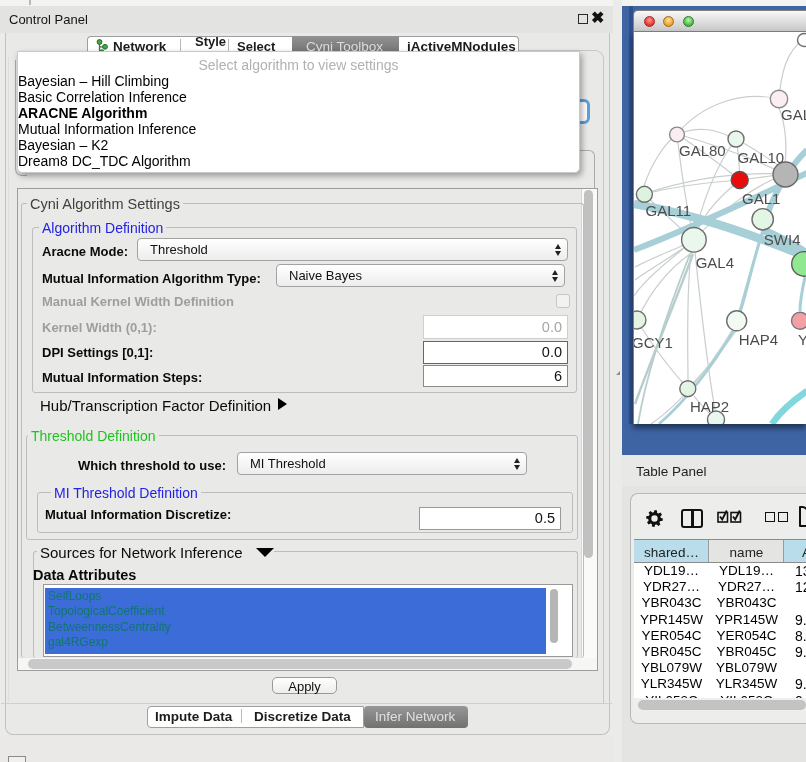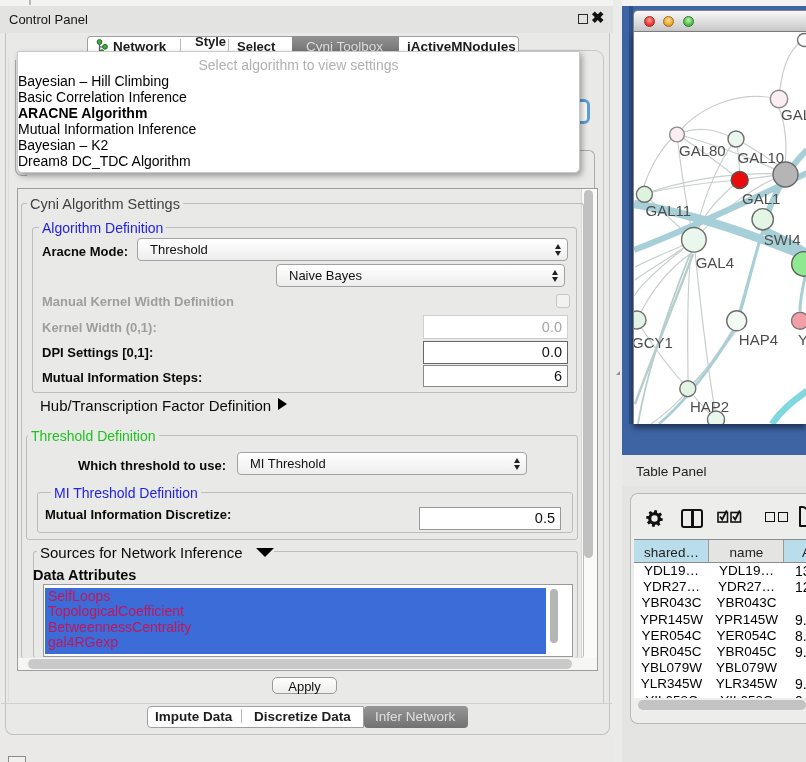--- a/index.html
+++ b/index.html
@@ -90,20 +90,21 @@
 
   <div class="abs fldlabel" style="left:42px; top:244px;">Aracne Mode:</div>
   <div class="combo" style="left:137px; top:238px; width:431px; height:23px;">
     <span class="txt">Threshold</span>
       <span class="arr">
         <i class="up"></i>
         <i class="dn"></i>
       </span>
     </div>
 
+  <div class="abs fldlabel" style="left:42px; top:271px;">Mutual Information Algorithm Type:</div>
   <div class="combo" style="left:276px; top:264px; width:289px; height:23px;">
     <span class="txt">Naive Bayes</span>
       <span class="arr">
         <i class="up"></i>
         <i class="dn"></i>
       </span>
     </div>
 
   <div class="abs fldlabel" style="left:42px; top:294px; color:#9e9e9e;">Manual Kernel Width Definition</div>
   <div class="abs" style="left:556px; top:294px; width:14px; height:14px; border:1px solid #c6c6c6;
@@ -149,21 +150,21 @@
        border:1px solid #bdbdbd; border-bottom:none; border-radius:3px;"></div>
   <div class="abs" style="left:37px; top:544px; background:#e9e9e7; padding:0 28px 0 3px; font-size:15px; color:#0a0a0a;">Sources for Network Inference</div>
   <div class="abs" style="left:256px; top:548px; width:0; height:0; background:#e9e9e7;
        border-top:9px solid #000; border-left:9px solid transparent; border-right:9px solid transparent;"></div>
 
   <div class="abs fldlabel" style="left:33px; top:567px; font-size:14.5px;">Data Attributes</div>
 
   <div class="abs" style="left:43px; top:584px; width:530px; height:73px; background:#fff;
        border:1px solid #999;"></div>
   <div class="abs" style="left:45px; top:588px; width:501px; height:66px; background:#3c6cd7;"></div>
-  <div class="abs" style="left:48px; top:589px; width:490px; font-size:14px; color:#be185d; line-height:15.4px; overflow:hidden; height:65px;">SelfLoops<br>TopologicalCoefficient<br>BetweennessCentrality<br>gal4RGexp</div>
+  <div class="abs" style="left:48px; top:589px; width:490px; font-size:12px; color:#0f766e; line-height:15.4px; overflow:hidden; height:65px;">SelfLoops<br>TopologicalCoefficient<br>BetweennessCentrality<br>gal4RGexp</div>
   <div class="abs" style="left:550px; top:589px; width:8px; height:54px; background:#b5b5b5; border-radius:4px;"></div>
 
   <div class="abs" style="left:272px; top:677px; width:65px; height:17px; border:1px solid #9a9a9a;
        border-radius:5px; background:linear-gradient(#ffffff,#ededeb);
        font-size:13px; color:#111; text-align:center; line-height:18px;">Apply</div>
 
   <div class="abs" style="left:1px; top:703px; width:611px; height:1px; background:#cfcfcd;"></div>
 
   <div class="abs" style="left:147px; top:706px; width:217px; height:22px; background:#fff;
        border:1px solid #9f9f9f; border-radius:4px 0 0 4px;"></div>

